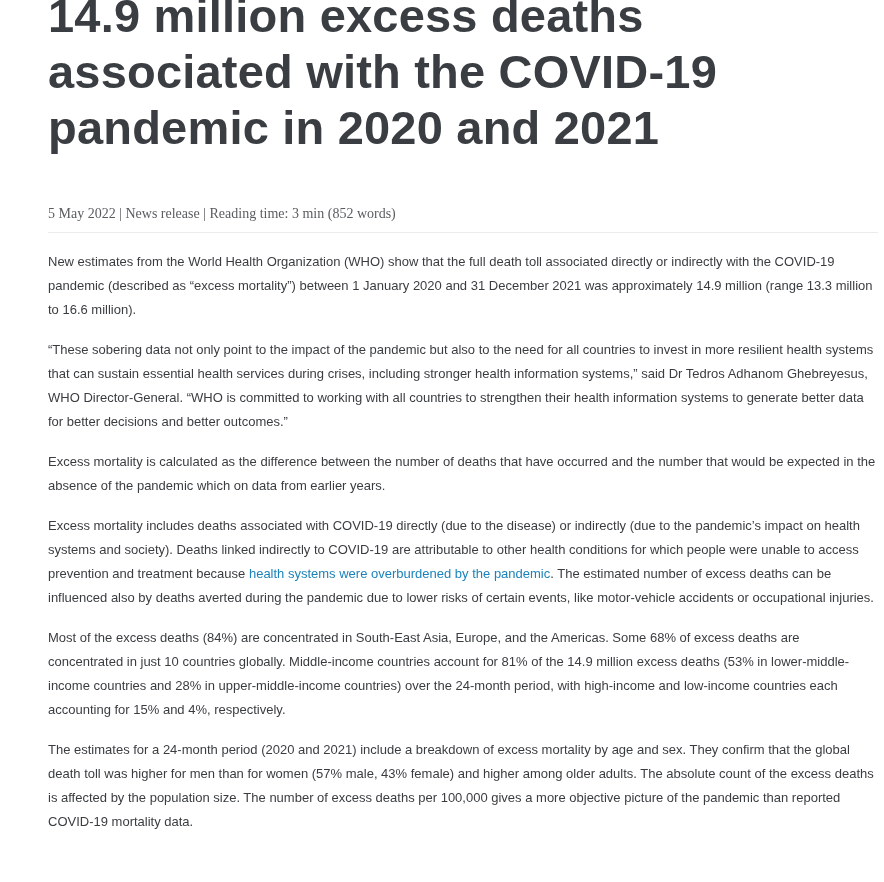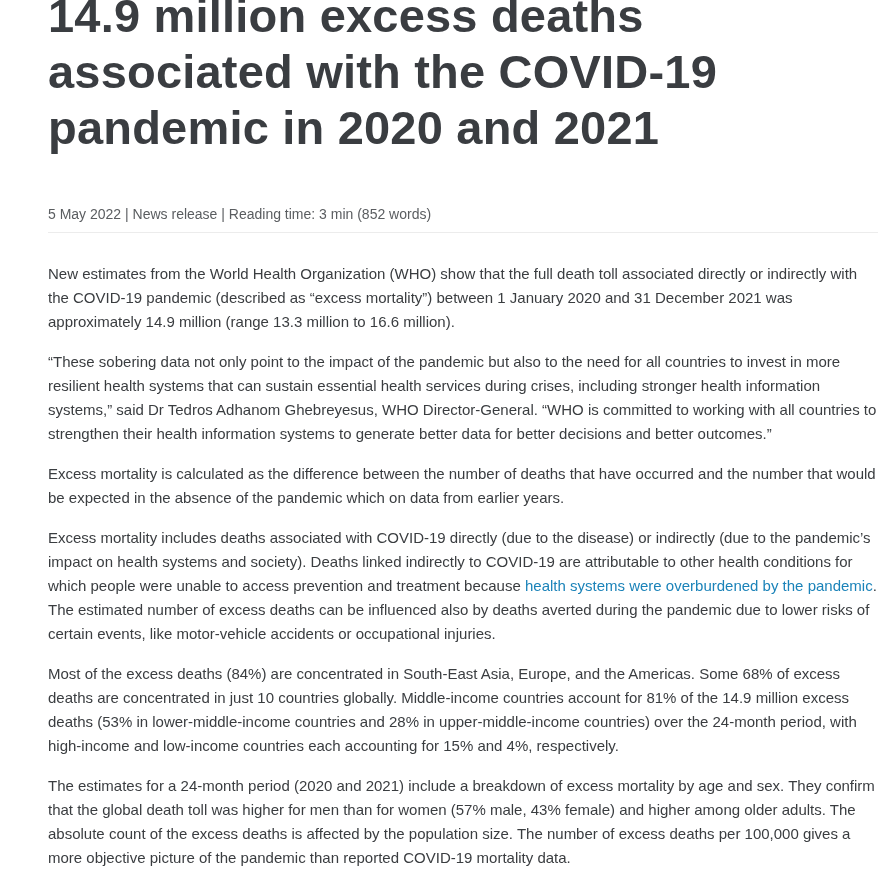--- a/index.html
+++ b/index.html
@@ -33,38 +33,39 @@
       color: #3a3d41;
       letter-spacing: 0.2px;
     }
     .meta {
       position: absolute;
       top: 206px;
       left: 0;
       font-size: 14px;
       line-height: 16px;
       color: #5a5d60;
+      font-family: Liberation Serif, serif;
     }
     .divider {
       position: absolute;
       top: 232px;
       left: 0;
       width: 830px;
       height: 1px;
       background: #ececec;
     }
     .body {
       position: absolute;
       top: 250px;
       left: 0;
       width: 830px;
     }
     .body p {
-      margin: 12px 0 16px 0;
-      font-size: 15px;
+      margin: 0 0 16px 0;
+      font-size: 13px;
       line-height: 24px;
       color: #3a3d40;
     }
     .body a {
       color: #1b83b9;
       text-decoration: none;
     }
   </style>
 </head>
 <body>

